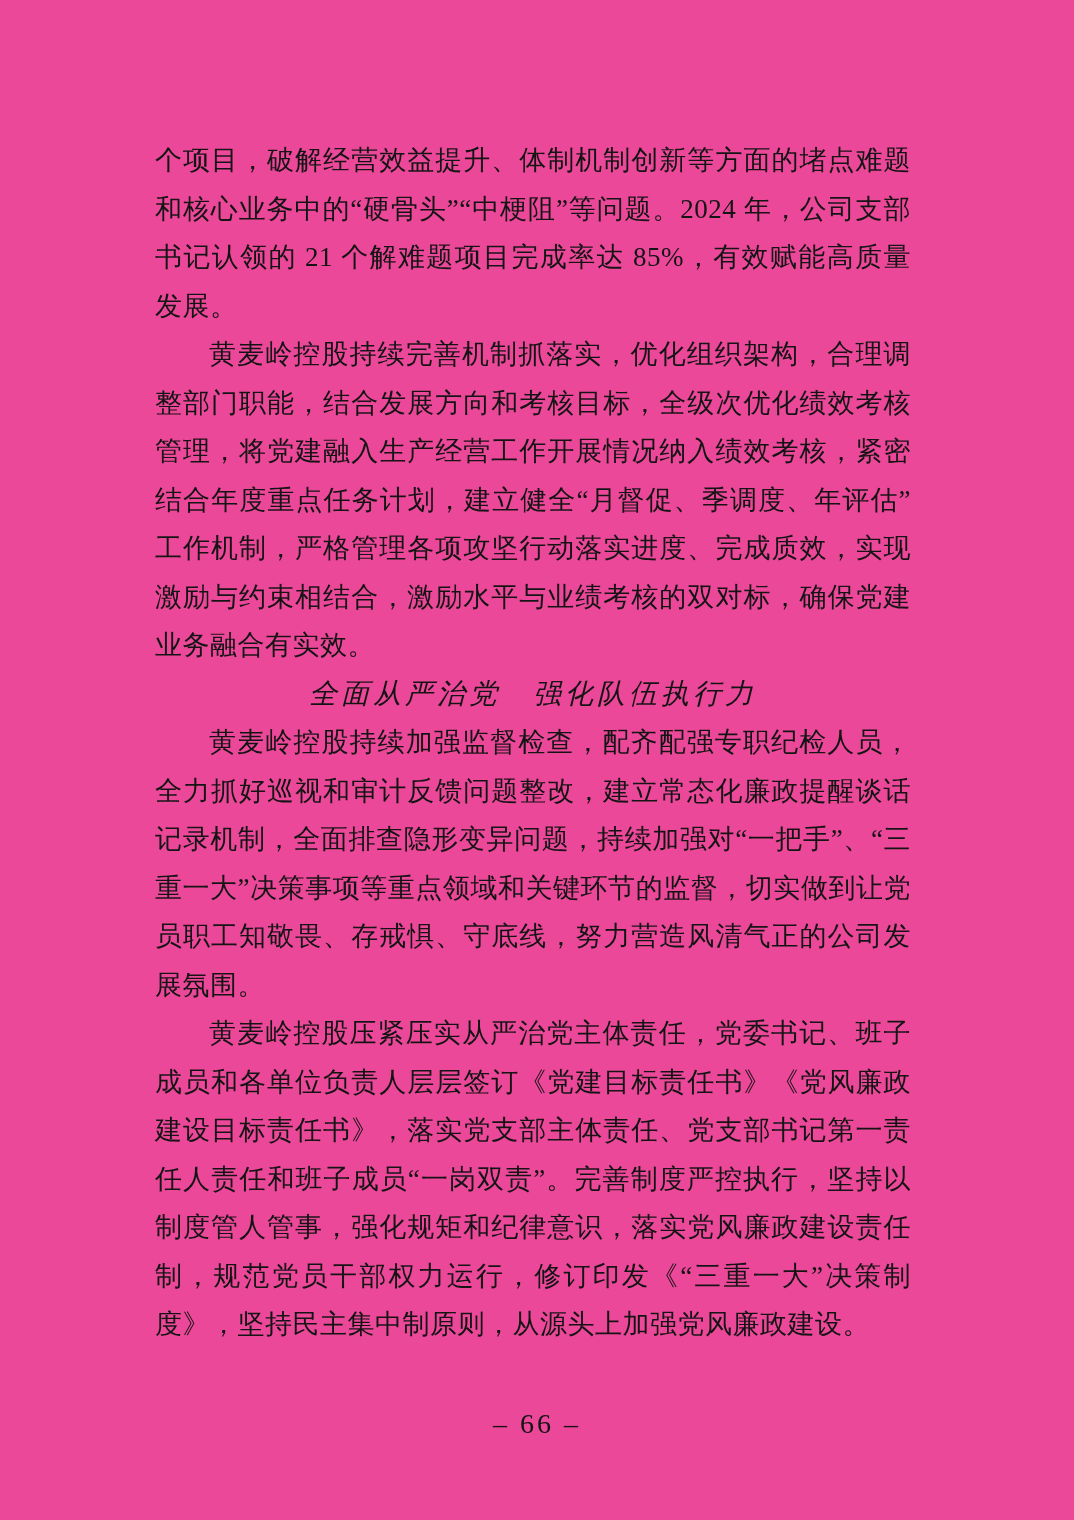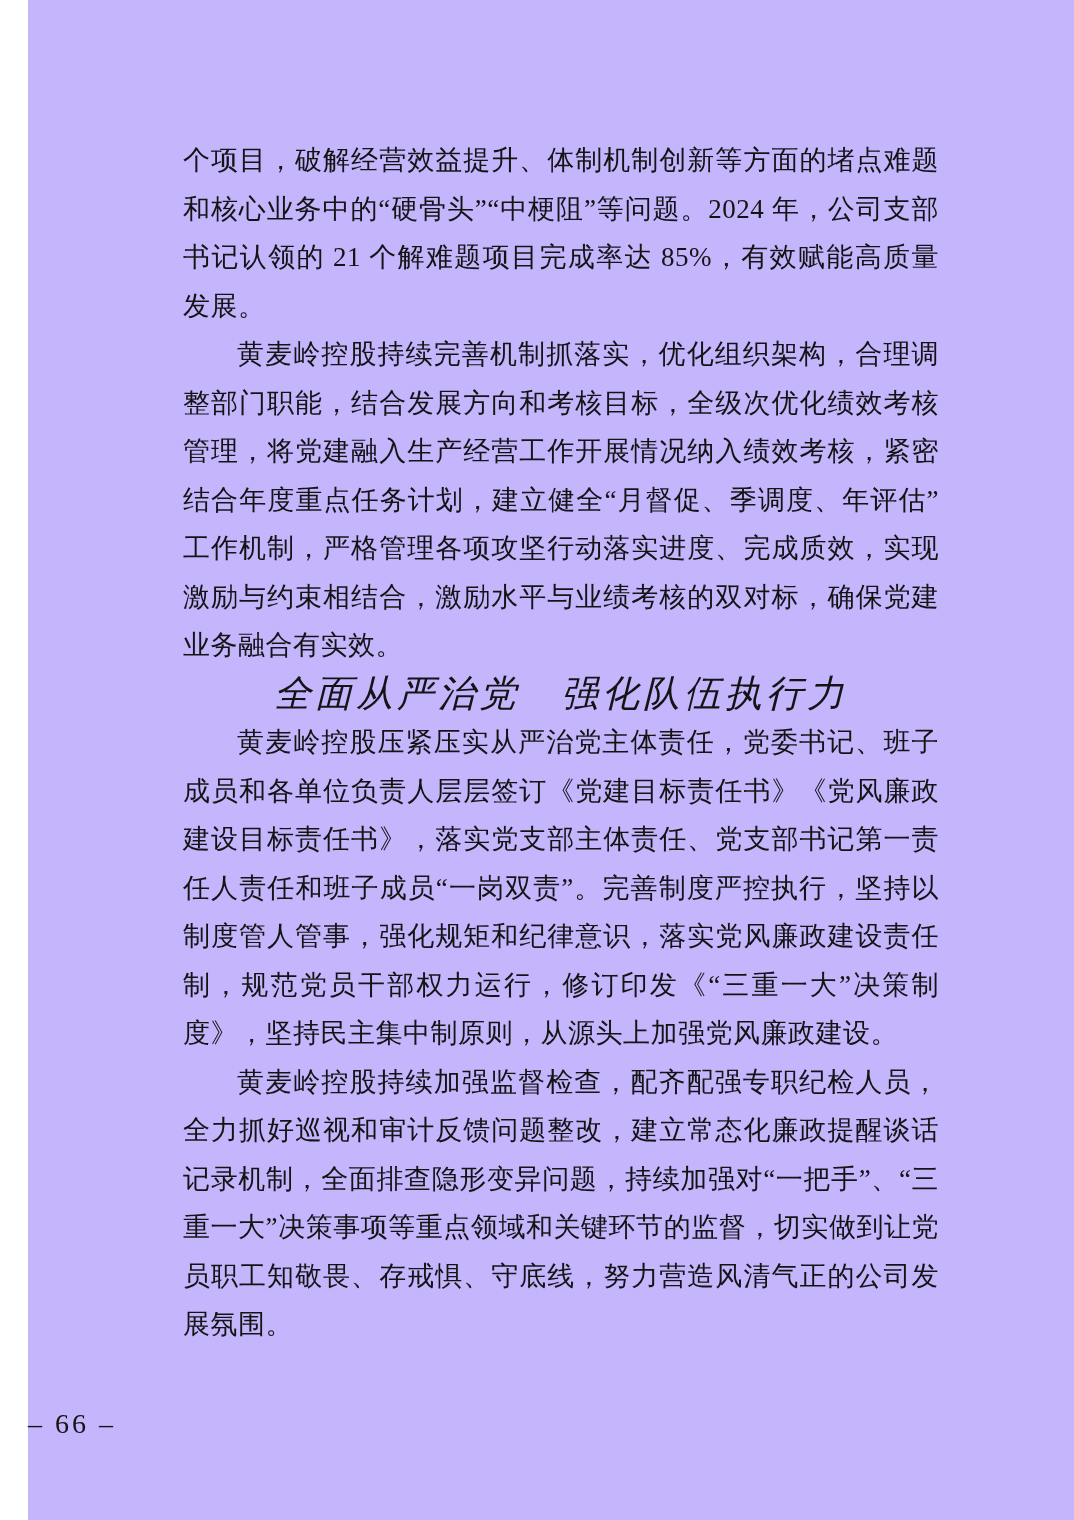--- a/index.html
+++ b/index.html
@@ -11,22 +11,21 @@
     width: 1074px;
     height: 1520px;
     position: relative;
     overflow: hidden;
     font-family: "Liberation Serif", "DejaVu Serif", serif;
     color: #141414;
   }
   .page {
     position: absolute;
     inset: 0;
-    background: #c4b5fd;
-    margin-left: 28px;
+    background: #ec4899;
   }
   .content {
     position: absolute;
     left: 155px;
     top: 136px;
     width: 756px;
   }
   .para {
     margin: 0;
     font-size: 27px;
@@ -34,44 +33,45 @@
     text-align: justify;
     text-justify: inter-character;
     letter-spacing: 0.5px;
     word-break: break-all;
   }
   .para.indent {
     text-indent: 2em;
   }
   .heading {
     margin: 0;
-    font-size: 37px;
+    font-size: 28px;
     line-height: 48.5px;
     font-weight: 400;
     font-style: italic;
     text-align: center;
     letter-spacing: 4px;
   }
   .footer {
     position: absolute;
     top: 1402px;
     left: 0;
     width: 100%;
+    text-align: center;
     font-size: 28px;
     line-height: 44px;
     letter-spacing: 3px;
     color: #141414;
   }
 </style>
 </head>
 <body>
 
 <div class="page">
   <div class="content">
     <p class="para">个项目，破解经营效益提升、体制机制创新等方面的堵点难题和核心业务中的“硬骨头”“中梗阻”等问题。2024 年，公司支部书记认领的 21 个解难题项目完成率达 85%，有效赋能高质量发展。</p>
     <p class="para indent">黄麦岭控股持续完善机制抓落实，优化组织架构，合理调整部门职能，结合发展方向和考核目标，全级次优化绩效考核管理，将党建融入生产经营工作开展情况纳入绩效考核，紧密结合年度重点任务计划，建立健全“月督促、季调度、年评估”工作机制，严格管理各项攻坚行动落实进度、完成质效，实现激励与约束相结合，激励水平与业绩考核的双对标，确保党建业务融合有实效。</p>
     <h2 class="heading">全面从严治党　强化队伍执行力</h2>
+    <p class="para indent">黄麦岭控股持续加强监督检查，配齐配强专职纪检人员，全力抓好巡视和审计反馈问题整改，建立常态化廉政提醒谈话记录机制，全面排查隐形变异问题，持续加强对“一把手”、“三重一大”决策事项等重点领域和关键环节的监督，切实做到让党员职工知敬畏、存戒惧、守底线，努力营造风清气正的公司发展氛围。</p>
     <p class="para indent">黄麦岭控股压紧压实从严治党主体责任，党委书记、班子成员和各单位负责人层层签订《党建目标责任书》《党风廉政建设目标责任书》，落实党支部主体责任、党支部书记第一责任人责任和班子成员“一岗双责”。完善制度严控执行，坚持以制度管人管事，强化规矩和纪律意识，落实党风廉政建设责任制，规范党员干部权力运行，修订印发《“三重一大”决策制度》，坚持民主集中制原则，从源头上加强党风廉政建设。</p>
-    <p class="para indent">黄麦岭控股持续加强监督检查，配齐配强专职纪检人员，全力抓好巡视和审计反馈问题整改，建立常态化廉政提醒谈话记录机制，全面排查隐形变异问题，持续加强对“一把手”、“三重一大”决策事项等重点领域和关键环节的监督，切实做到让党员职工知敬畏、存戒惧、守底线，努力营造风清气正的公司发展氛围。</p>
   </div>
 
   <div class="footer">– 66 –</div>
 </div>
 
 </body></html>

